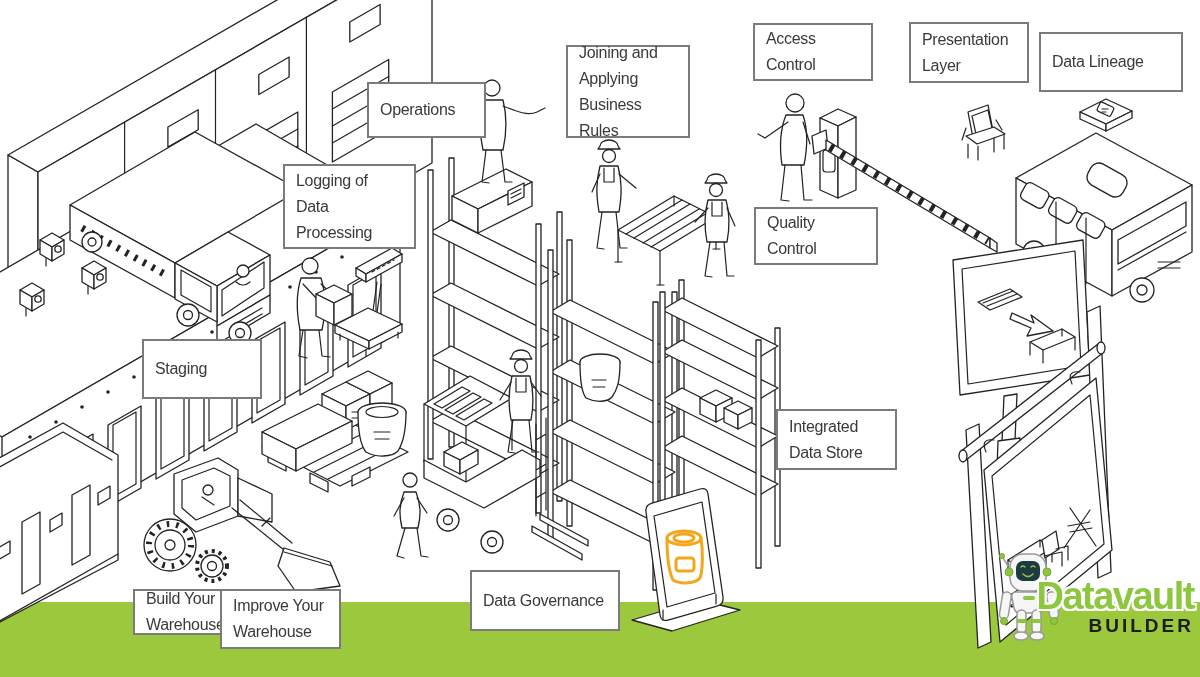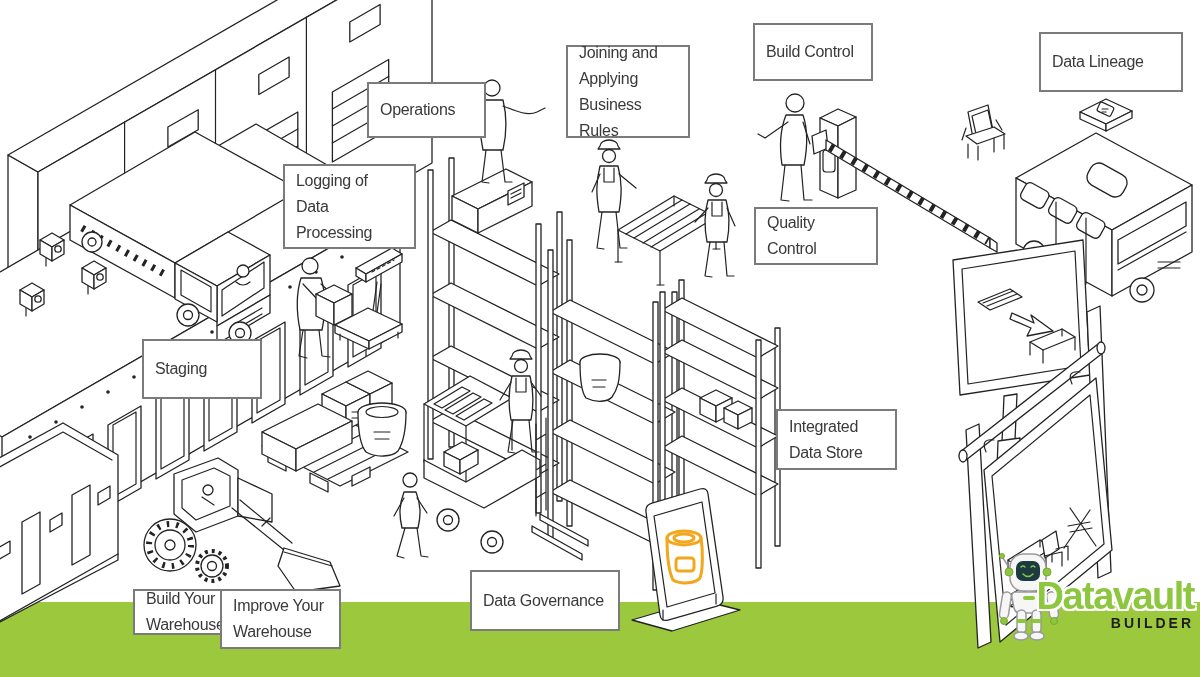--- a/index.html
+++ b/index.html
@@ -38,21 +38,21 @@
   #lbl-catalog{left:799px;top:510px;width:164px;height:59px}
   #lbl-governance{left:470px;top:570px;width:150px;height:61px}
   #lbl-build{left:133px;top:589px;width:93px;height:46px}
   #lbl-improve{left:220px;top:589px;width:121px;height:60px}
   .logo{position:absolute;right:6px;top:577px;text-align:right;z-index:4;line-height:1;}
   .logo .name{
     font-size:38px;font-weight:bold;letter-spacing:-1.5px;color:var(--logo-green);
     text-shadow:-2px -2px 0 #fff,2px -2px 0 #fff,-2px 2px 0 #fff,2px 2px 0 #fff,0 2px 0 #fff,0 -2px 0 #fff;
     margin-left:46px;
   }
-  .logo .sub{font-size:14px;font-weight:bold;letter-spacing:3px;color:var(--logo-dark);margin-top:1px;}
+  .logo .sub{font-size:19px;font-weight:bold;letter-spacing:3px;color:var(--logo-dark);margin-top:1px;}
 </style>
 </head>
 <body>
 
 <div id="canvas">
   <div id="ground"></div>
 
   <svg id="scene" width="1200" height="677" viewBox="0 0 1200 677">
 
     <g>
@@ -464,21 +464,23 @@
     </g>
   </svg>
 
   <div class="lbl" id="lbl-logging">Logging of Data
 Processing</div>
   <div class="lbl" id="lbl-staging">Staging</div>
   <div class="lbl" id="lbl-operations">Operations</div>
   <div class="lbl" id="lbl-joining">Joining and
 Applying
 Business Rules</div>
-  <div class="lbl" id="lbl-access">Build Control</div>
+  <div class="lbl" id="lbl-access">Access Control</div>
+  <div class="lbl" id="lbl-presentation">Presentation
+Layer</div>
   <div class="lbl" id="lbl-lineage">Data Lineage</div>
   <div class="lbl" id="lbl-quality">Quality Control</div>
   <div class="lbl" id="lbl-ids">Integrated
 Data Store</div>
   <div class="lbl" id="lbl-governance">Data Governance</div>
   <div class="lbl" id="lbl-build">Build Your
 Warehouse</div>
   <div class="lbl" id="lbl-improve">Improve Your
 Warehouse</div>
 

